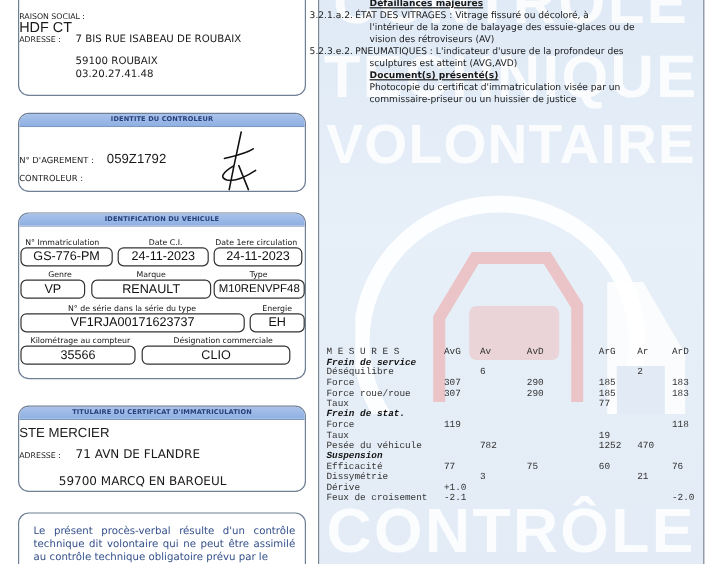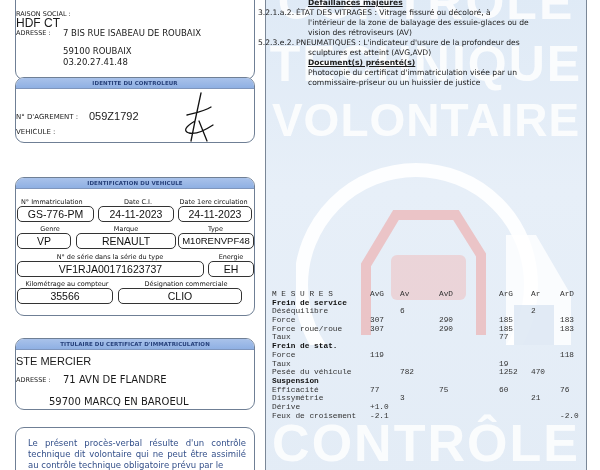--- a/index.html
+++ b/index.html
@@ -21,21 +21,21 @@
     }
 
     #box-station { top: -10px; height: 90px; }
     #box-station .raison { position: absolute; left: 0; top: 19px; font-size: 6.5px; }
     #box-station .name { position: absolute; left: 0; top: 25px; font-family: "Liberation Sans", sans-serif; font-size: 12px; }
     #box-station .adr-lbl { position: absolute; left: 0; top: 38px; font-size: 6.5px; }
     #box-station .adr1 { position: absolute; left: 47px; top: 37px; font-size: 8.5px; }
     #box-station .adr2 { position: absolute; left: 47px; top: 55px; font-size: 8.5px; }
     #box-station .phone { position: absolute; left: 47px; top: 66px; font-size: 8.5px; }
 
-    #box-controleur { top: 77px; height: 66px; }
+    #box-controleur { top: 94px; height: 66px; }
     #box-controleur .agr-lbl { position: absolute; left: 0; top: 35px; font-size: 7px; }
     #box-controleur .agr-val { position: absolute; left: 73px; top: 32px; font-family: "Liberation Sans", sans-serif; font-size: 11px; }
     #box-controleur .sig-lbl { position: absolute; left: 0; top: 50px; font-size: 7px; }
     #box-controleur .signature { position: absolute; left: 165px; top: 13px; width: 36px; height: 53px; }
 
     #box-vehicule { top: 177px; height: 139px; }
     .field-lbl { position: absolute; font-size: 6.5px; text-align: center; color: #111; }
     .field-box {
       position: absolute; height: 16px; border: 1px solid #333; border-radius: 5px;
       font-family: "Liberation Sans", sans-serif; font-size: 10.5px; text-align: center; line-height: 14px; color: #111;
@@ -65,21 +65,21 @@
     .wm-logo { position: absolute; left: 30px; top: 150px; width: 290px; height: 200px; }
 
     .defaults { position: absolute; left: 258px; top: 0; width: 335px; font-size: 7.6px; line-height: 10px; color: #1a1a1a; }
     .defaults .code { position: absolute; left: 0; }
     .defaults .txt { position: absolute; left: 34px; }
     .u { text-decoration: underline; font-weight: bold; }
 
     .mesures { position: absolute; left: 272px; top: 290px; font-family: "Liberation Mono", monospace; font-size: 7.8px; line-height: 8.7px; color: #333; }
     .mes-row { position: relative; height: 8.7px; width: 310px; }
     .mes-row span { position: absolute; white-space: pre; }
-    .mes-row.sec span.c0 { font-weight: bold; color: #111; }
+    .mes-row.sec span.c0 { font-weight: bold; color: #111; font-style: italic; }
   </style>
 </head>
 <body>
 
 <div id="right-panel">
   <div class="wm" style="top:-22px;font-size:50px;letter-spacing:2px;">CONTRÔLE</div>
   <div class="wm" style="top:40px;font-size:50px;letter-spacing:2px;">TECHNIQUE</div>
   <div class="wm" style="top:98px;font-size:46px;letter-spacing:1px;">VOLONTAIRE</div>
   <svg class="wm-logo" viewBox="0 0 290 200">
     <circle cx="120" cy="140" r="115" fill="none" stroke="#ffffff" stroke-width="14" opacity="0.9"></circle>
@@ -249,21 +249,21 @@
   <span class="adr-lbl">ADRESSE :</span>
   <span class="adr1">7 BIS RUE ISABEAU DE ROUBAIX</span>
   <span class="adr2">59100 ROUBAIX</span>
   <span class="phone">03.20.27.41.48</span>
 </div>
 
 <div class="box" id="box-controleur">
   <div class="box-header">IDENTITE DU CONTROLEUR</div>
   <span class="agr-lbl">N° D'AGREMENT :</span>
   <span class="agr-val">059Z1792</span>
-  <span class="sig-lbl">VEHICULE :</span>
+  <span class="sig-lbl">CONTROLEUR :</span>
   <svg class="signature" viewBox="0 0 36 53">
     <path d="M20 2 L14 30 L10 50 M14 30 C4 36 2 40 8 42 C16 44 26 38 32 34 M6 24 C14 22 24 20 30 16 M18 30 L26 50" fill="none" stroke="#111" stroke-width="1.3" stroke-linecap="round"></path>
   </svg>
 </div>
 
 <div class="box" id="box-vehicule">
   <div class="box-header">IDENTIFICATION DU VEHICULE</div>
   <span class="field-lbl" style="left:5px;top:20px;width:80px;text-align:left;">N° Immatriculation</span>
   <div class="field-box" style="left:1px;top:28px;width:77px;">GS-776-PM</div>
   <span class="field-lbl" style="left:82px;top:20px;width:80px;">Date C.I.</span>

